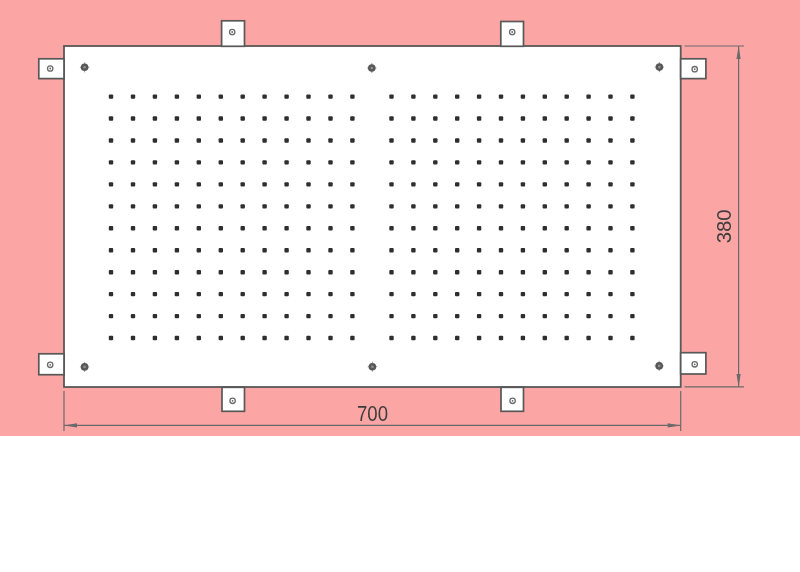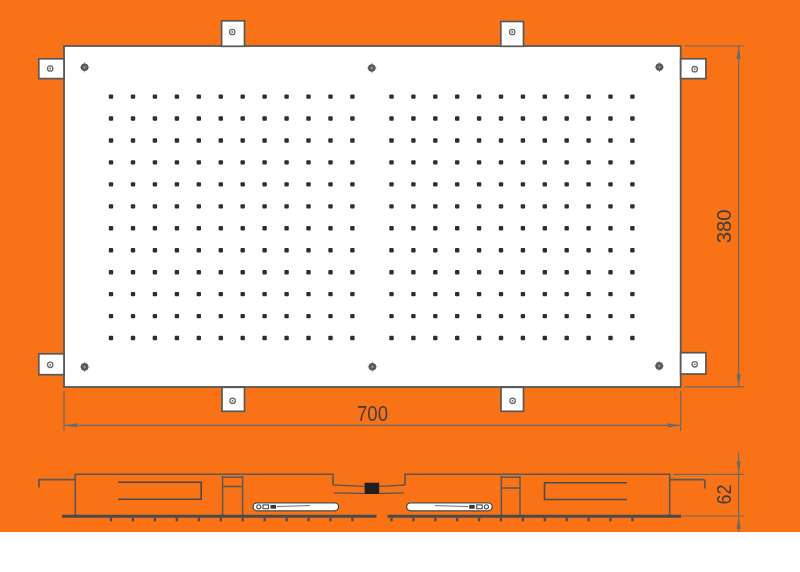--- a/index.html
+++ b/index.html
@@ -1,16 +1,16 @@
 <!DOCTYPE html>
 <html><head>
 <meta charset="utf-8">
 <style>
 html,body{margin:0;padding:0;background:#ffffff;}
-#canvas{position:relative;width:800px;height:532px;background:#f97316;overflow:hidden;}
+#canvas{position:relative;width:800px;height:436px;background:#fca5a5;overflow:hidden;}
 svg{display:block;font-family:"Liberation Sans",sans-serif;}
 </style>
 </head>
 <body>
 <div id="canvas">
 <svg width="800" height="572" viewBox="0 0 800 572">
 
 <g>
         <rect x="64" y="46" width="616.7" height="341" fill="#ffffff" stroke="#585858" stroke-width="1.8"></rect>
       </g>

